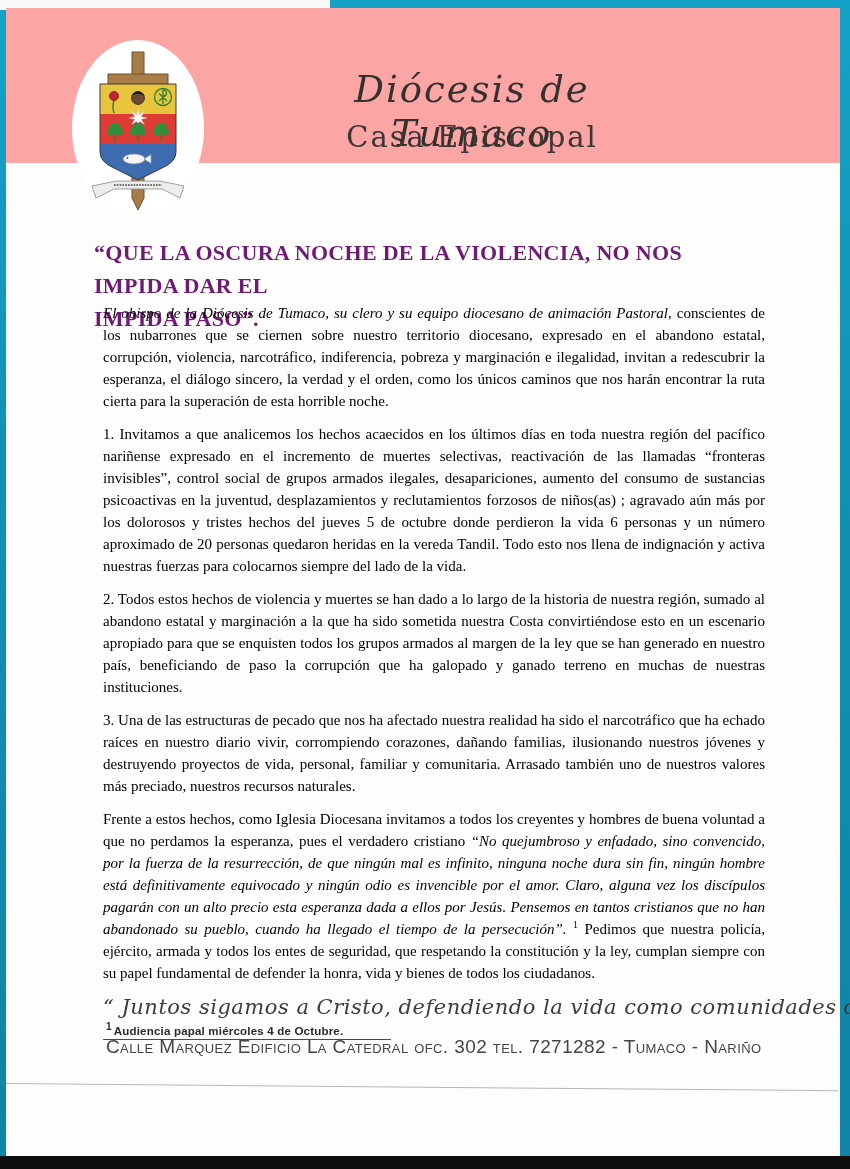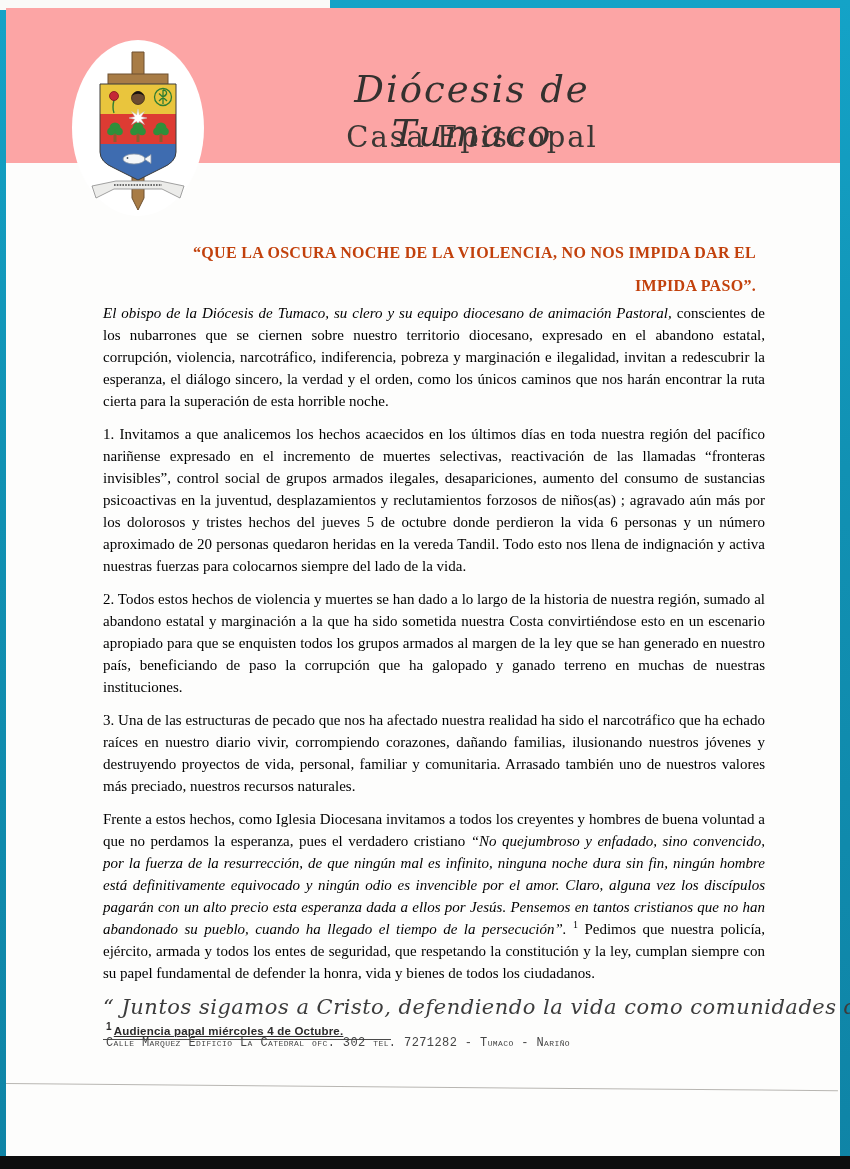--- a/index.html
+++ b/index.html
@@ -16,43 +16,43 @@
     position:absolute;left:266px;top:60px;width:400px;text-align:center;
     font-family:"DejaVu Serif",serif;font-style:italic;font-size:37px;line-height:44px;
     color:#34312f;letter-spacing:2px;
   }
   .lh-subtitle{
     position:absolute;left:266px;top:112px;width:400px;text-align:center;
     font-family:"DejaVu Serif",serif;font-size:29px;line-height:34px;
     color:#3a3734;letter-spacing:2px;
   }
   .headline{
-    position:absolute;left:88px;top:228px;width:662px;margin:0;text-align:right;
-    font-size:16px;line-height:33px;font-weight:bold;color:#c2410c;letter-spacing:.3px;
+    position:absolute;left:88px;top:228px;width:662px;margin:0;text-align:left;
+    font-size:22px;line-height:33px;font-weight:bold;color:#701a75;letter-spacing:.3px;
   }
   .body-text{position:absolute;left:97px;top:294px;width:662px;color:#000000;}
   .body-text p{margin:0 0 11px 0;font-size:15px;line-height:22px;text-align:justify;}
   .it{font-style:italic;}
   sup{font-size:10px;line-height:0;}
   .closing{
     position:absolute;left:97px;top:986px;width:690px;
     font-family:"DejaVu Serif",serif;font-style:italic;font-size:21px;line-height:26px;
     color:#3c3c3c;letter-spacing:.5px;white-space:nowrap;
   }
   .closing .underlined{border-bottom:1.5px solid #4a4a4a;padding-bottom:20px;}
   .footnote{
     position:absolute;left:100px;top:1017px;
     font-family:"Liberation Sans","DejaVu Sans",sans-serif;font-weight:700;
     font-size:11.5px;color:#2c2b2b;letter-spacing:.2px;
   }
-  .footnote .fn-text{margin-left:2px;text-decoration:underline;}
+  .footnote .fn-text{margin-left:2px;}
   .footer-line{
     position:absolute;left:100px;top:1028px;width:680px;
-    font-family:Liberation Mono, monospace;
-    font-variant:small-caps;font-size:12px;color:#454545;letter-spacing:.4px;
+    font-family:Liberation Sans, sans-serif;
+    font-variant:small-caps;font-size:19px;color:#454545;letter-spacing:.4px;
     white-space:nowrap;
   }
   .page-edge-line{
     position:absolute;left:6px;top:1083px;width:832px;height:0;
     border-top:1px solid #b8b6b2;transform:rotate(.5deg);transform-origin:left top;
   }
   .bottom-bar{position:absolute;left:0;top:1156px;width:850px;height:13px;background:#0e0e0e;}
 </style>
 </head>
 <body>

